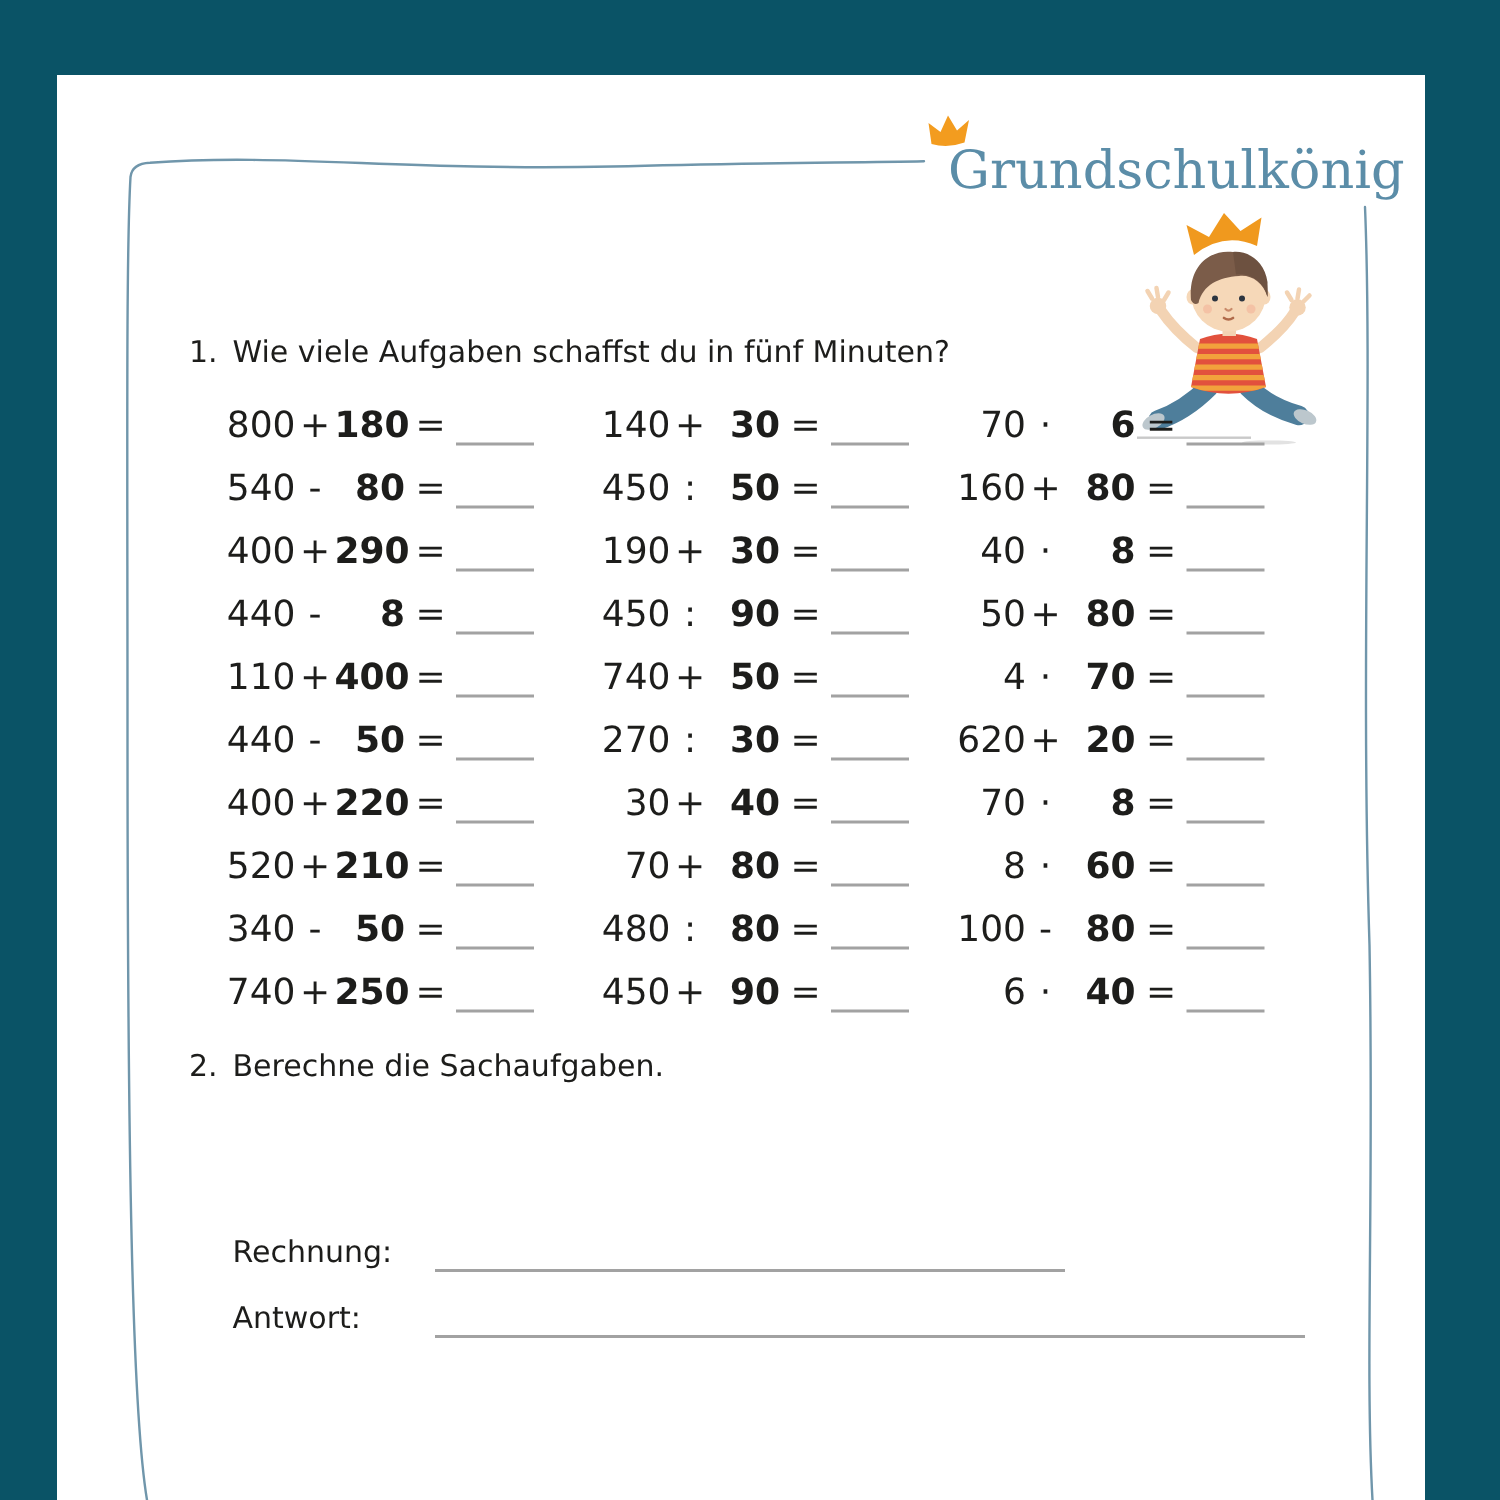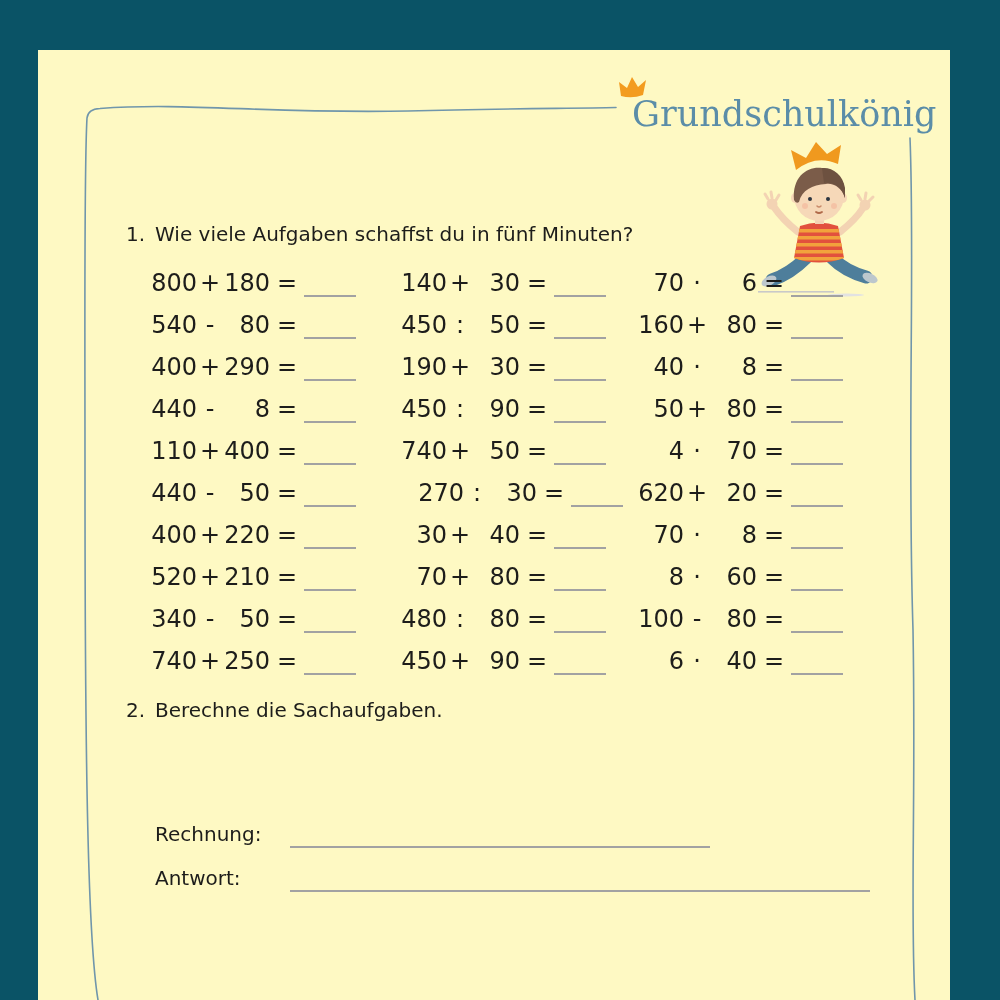--- a/index.html
+++ b/index.html
@@ -5,21 +5,21 @@
   * { margin:0; padding:0; box-sizing:border-box; }
   html,body { width:1000px; height:1000px; overflow:hidden; }
   body {
     background:#0a5366;
     font-family:"DejaVu Sans","Liberation Sans",sans-serif;
     color:#1d1d1b;
     position:relative;
   }
   .page {
     position:absolute; left:38px; top:50px; width:912px; height:950px;
-    background:#fef9c3;
+    background:#ffffff;
   }
   .border-svg { position:absolute; left:0; top:0; width:912px; height:950px; pointer-events:none; }
 
   
   .logo-crown { position:absolute; left:580px; top:26px; width:30px; height:24px; }
   .logo-text {
     position:absolute; left:594px; top:44px; width:300px;
     font-family:"DejaVu Serif","Liberation Serif",serif;
     font-size:35px; color:#5b8da8; letter-spacing:0px; white-space:nowrap;
   }
@@ -39,21 +39,21 @@
 
   .math-grid {
     position:absolute; left:112px; top:212px;
     display:grid;
     grid-template-columns:250px 237px 230px;
     grid-auto-rows:42px;
   }
   .eq-row { display:flex; align-items:center; font-size:24px; }
   .eq-row .a { width:47px; text-align:right; }
   .eq-row .op { width:26px; text-align:center; }
-  .eq-row .b { width:47px; text-align:right; }
+  .eq-row .b { width:47px; text-align:right;font-weight:bold; }
   .eq-row .eqs { margin:0 7px 0 7px; }
   .eq-row .ans {
     width:52px; height:0; border-bottom:2px solid #a2a2a2;
     align-self:flex-start; margin-top:33px;
   }
 
   
   .task2-line { position:absolute; left:88px; top:648px; font-size:20px; }
   .word-problem {
     position:absolute; left:117px; width:736px;
@@ -240,21 +240,21 @@
       <span class="eqs">=</span>
       <span class="ans"></span>
     </div>
       <div class="eq-row" style="grid-area: 5 / 2;">
       <span class="a">740</span>
       <span class="op">+</span>
       <span class="b">50</span>
       <span class="eqs">=</span>
       <span class="ans"></span>
     </div>
-      <div class="eq-row" style="grid-area: 6 / 2; margin-left: 17px;">
+      <div class="eq-row" style="grid-area: 6 / 2;">
       <span class="a">270</span>
       <span class="op">:</span>
       <span class="b">30</span>
       <span class="eqs">=</span>
       <span class="ans"></span>
     </div>
       <div class="eq-row" style="grid-area: 7 / 2;">
       <span class="a">30</span>
       <span class="op">+</span>
       <span class="b">40</span>

